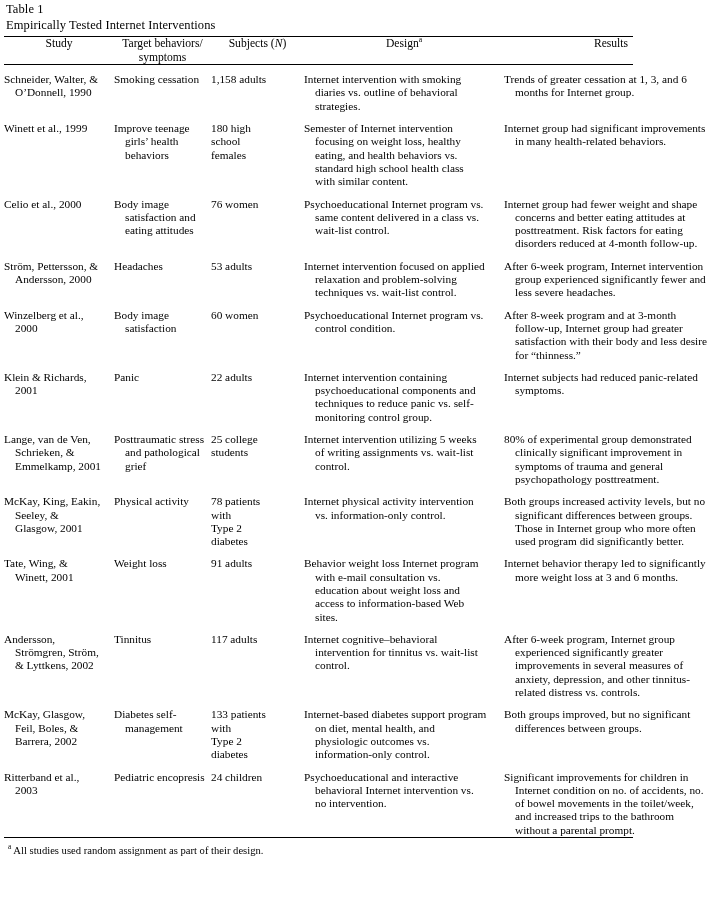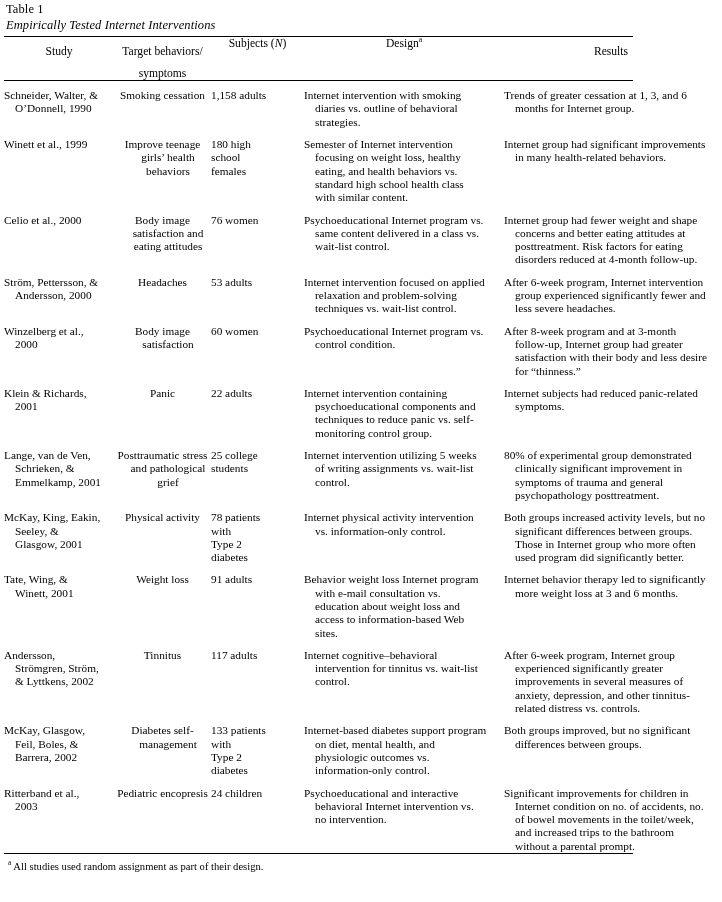--- a/index.html
+++ b/index.html
@@ -26,21 +26,20 @@
     padding: 2px 2px 3px 2px;
   }
   .table-number {
     font-size: 12.5px;
     line-height: 15px;
     letter-spacing: 0.1px;
   }
   .table-title {
     font-size: 12.5px;
     line-height: 16px;
-    font-style: italic;
     letter-spacing: 0.1px;
   }
 
   
   .rule-top    { border-top: 1.6px solid #000; height: 0; margin: 0; }
   .rule-header { border-top: 1.2px solid #000; height: 0; margin: 0; }
   .rule-bottom { border-top: 1.6px solid #000; height: 0; margin: 0; }
 
   
   table.data {
@@ -63,21 +62,21 @@
   col.c-design   { width: 200px; }
   col.c-results  { width: 214px; }
 
   
   thead td {
     text-align: center;
     padding: 6px 3px 5px 3px;
     font-size: 11.6px;
     line-height: 13.6px;
   }
-  thead td .hdr-line { display: block; margin-top: 8px; }
+  thead td .hdr-line { display: block; }
   .sup {
     font-size: 7.6px;
     vertical-align: super;
     line-height: 0;
   }
   .ital { font-style: italic; }
 
   
   tbody tr.data-row > td {
     padding-top: 9px;
@@ -88,21 +87,21 @@
   tbody tr.data-row:first-child > td { padding-top: 8px; }
 
   .cell {
     
     padding-left: 11px;
     text-indent: -11px;
     white-space: pre-line;
   }
 
   td.col-study   { padding-left: 4px;  padding-right: 3px; text-align: left; }
-  td.col-target  { padding-left: 8px;  padding-right: 3px; text-align: center; }
+  td.col-target  { padding-left: 8px;  padding-right: 3px; text-align: left; }
   td.col-subjects{ padding-left: 3px;  padding-right: 9px; text-align: right; }
   td.col-design  { padding-left: 6px;  padding-right: 5px; text-align: left; }
   td.col-results { padding-left: 8px;  padding-right: 4px; text-align: left; }
 
   
   td.col-subjects .cell {
     padding-left: 0;
     text-indent: 0;
     text-align: left;
   }

